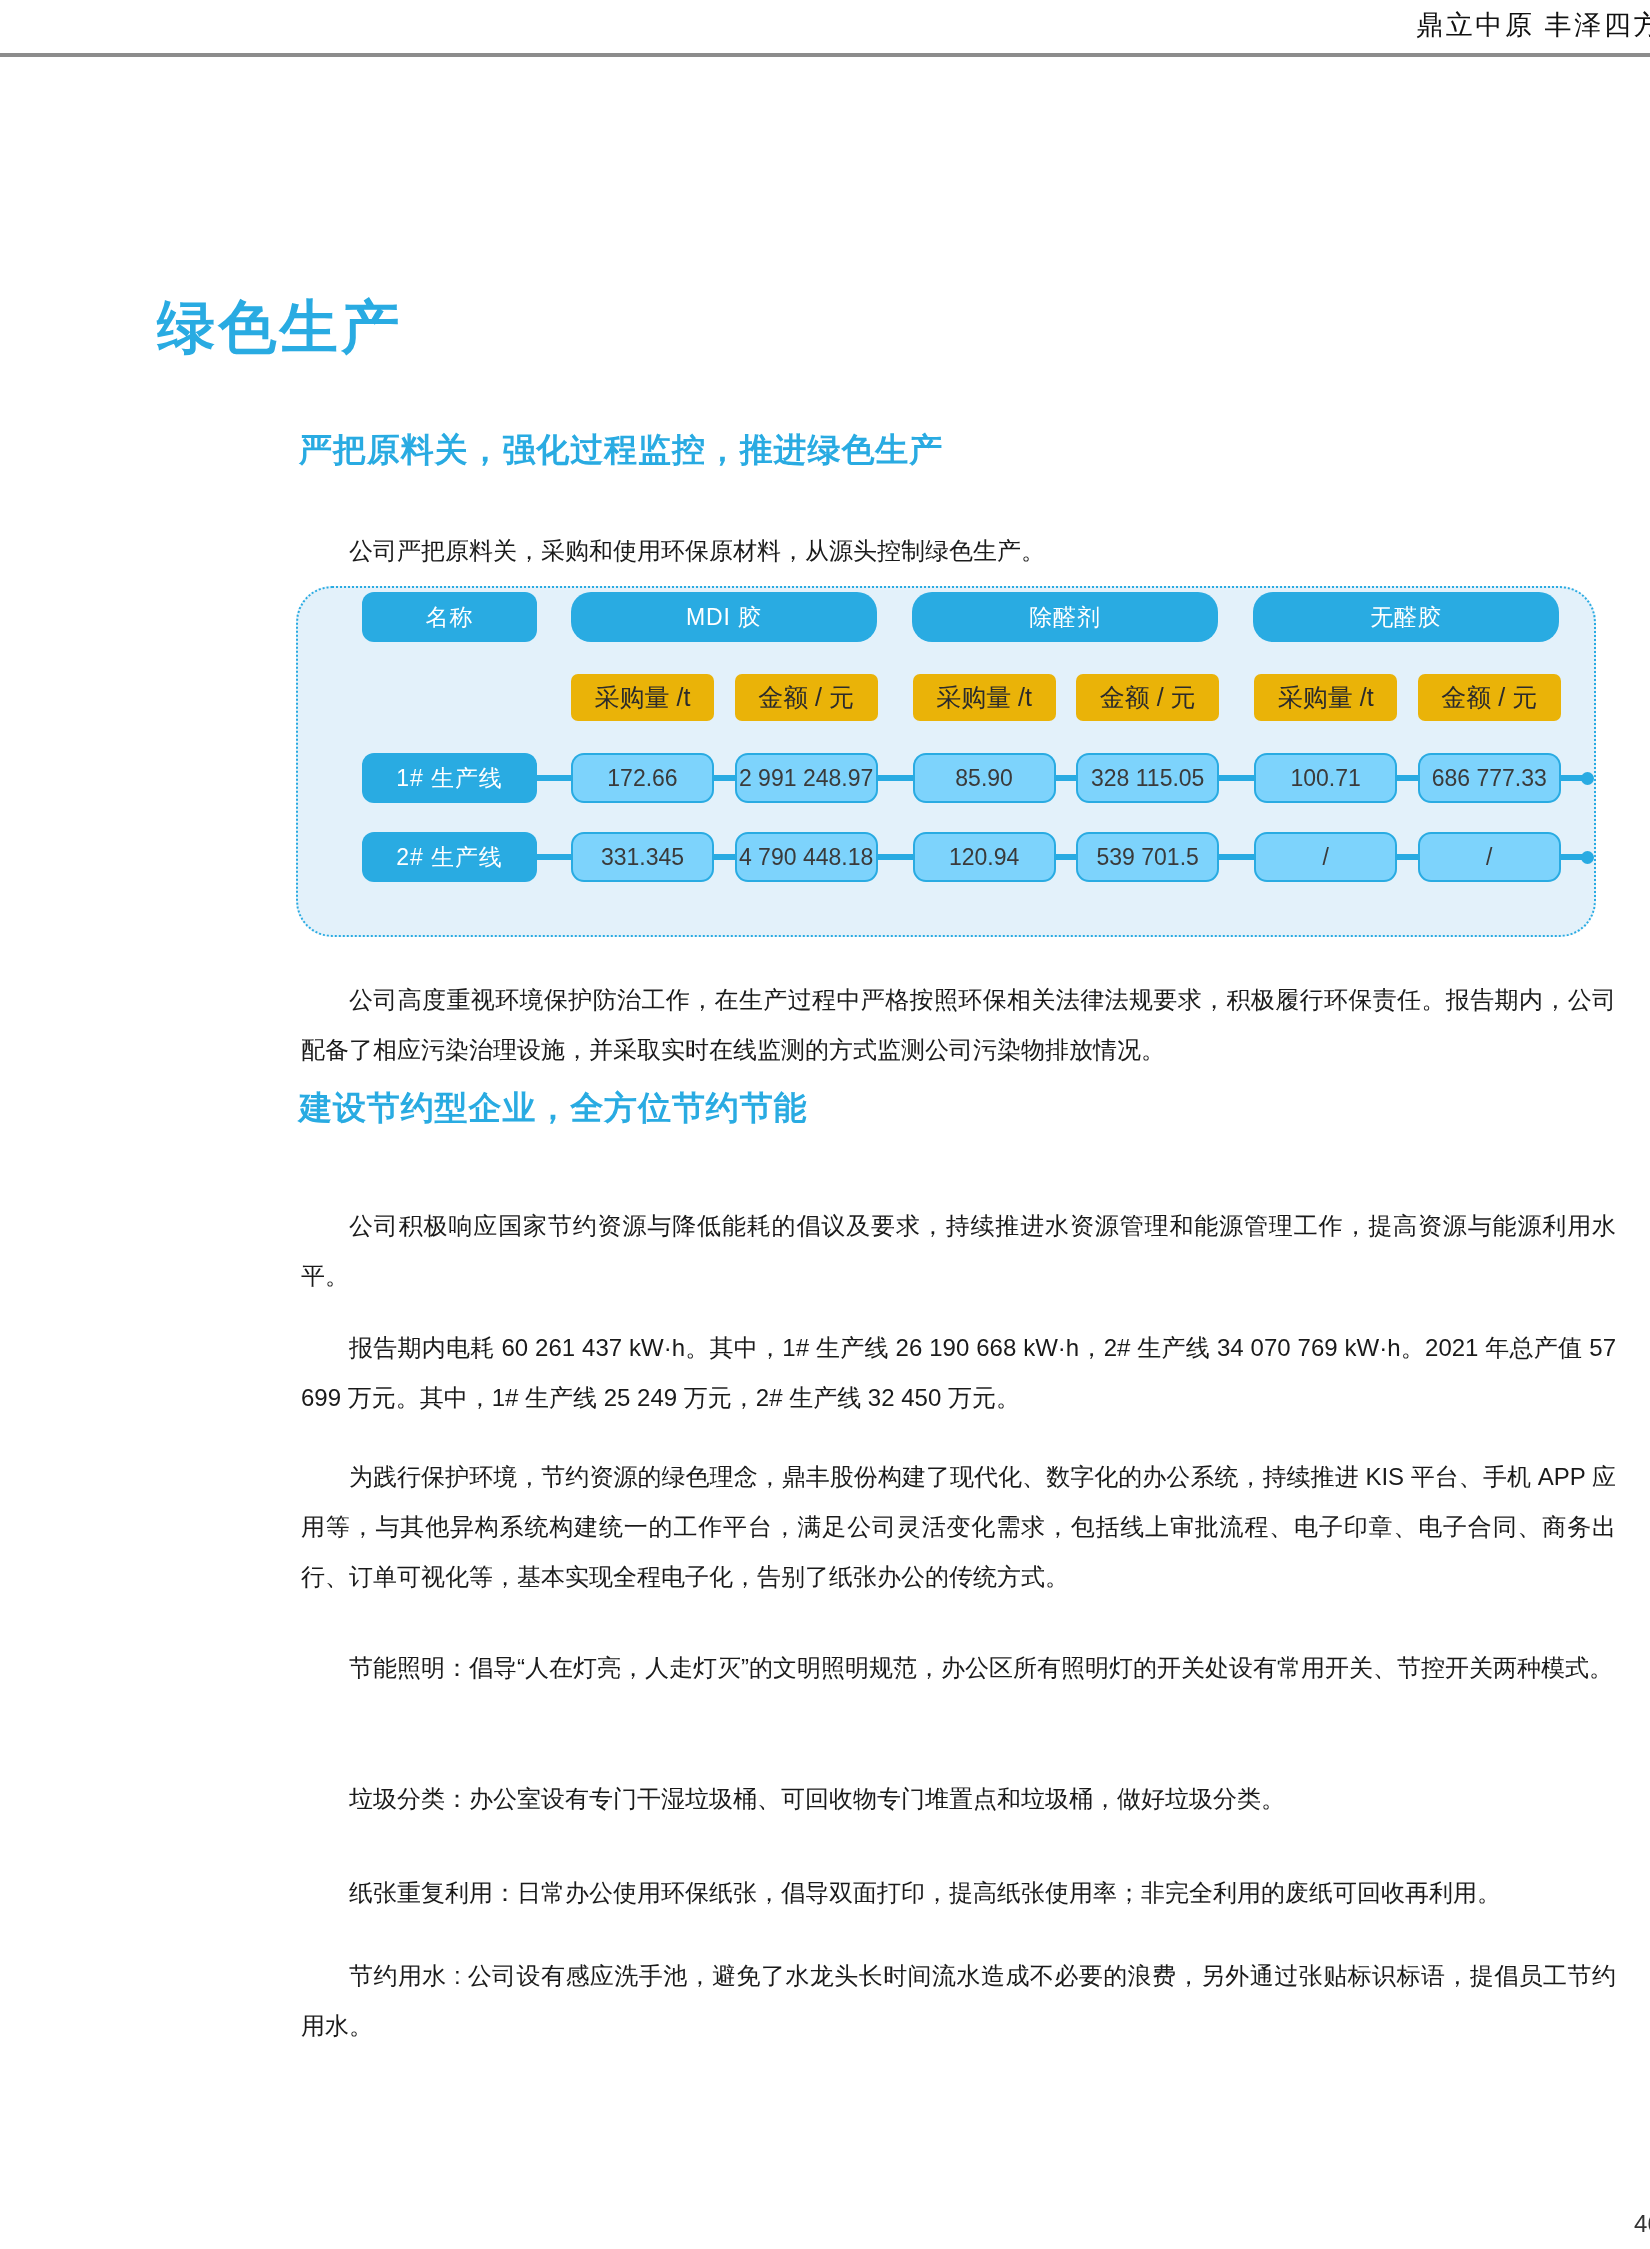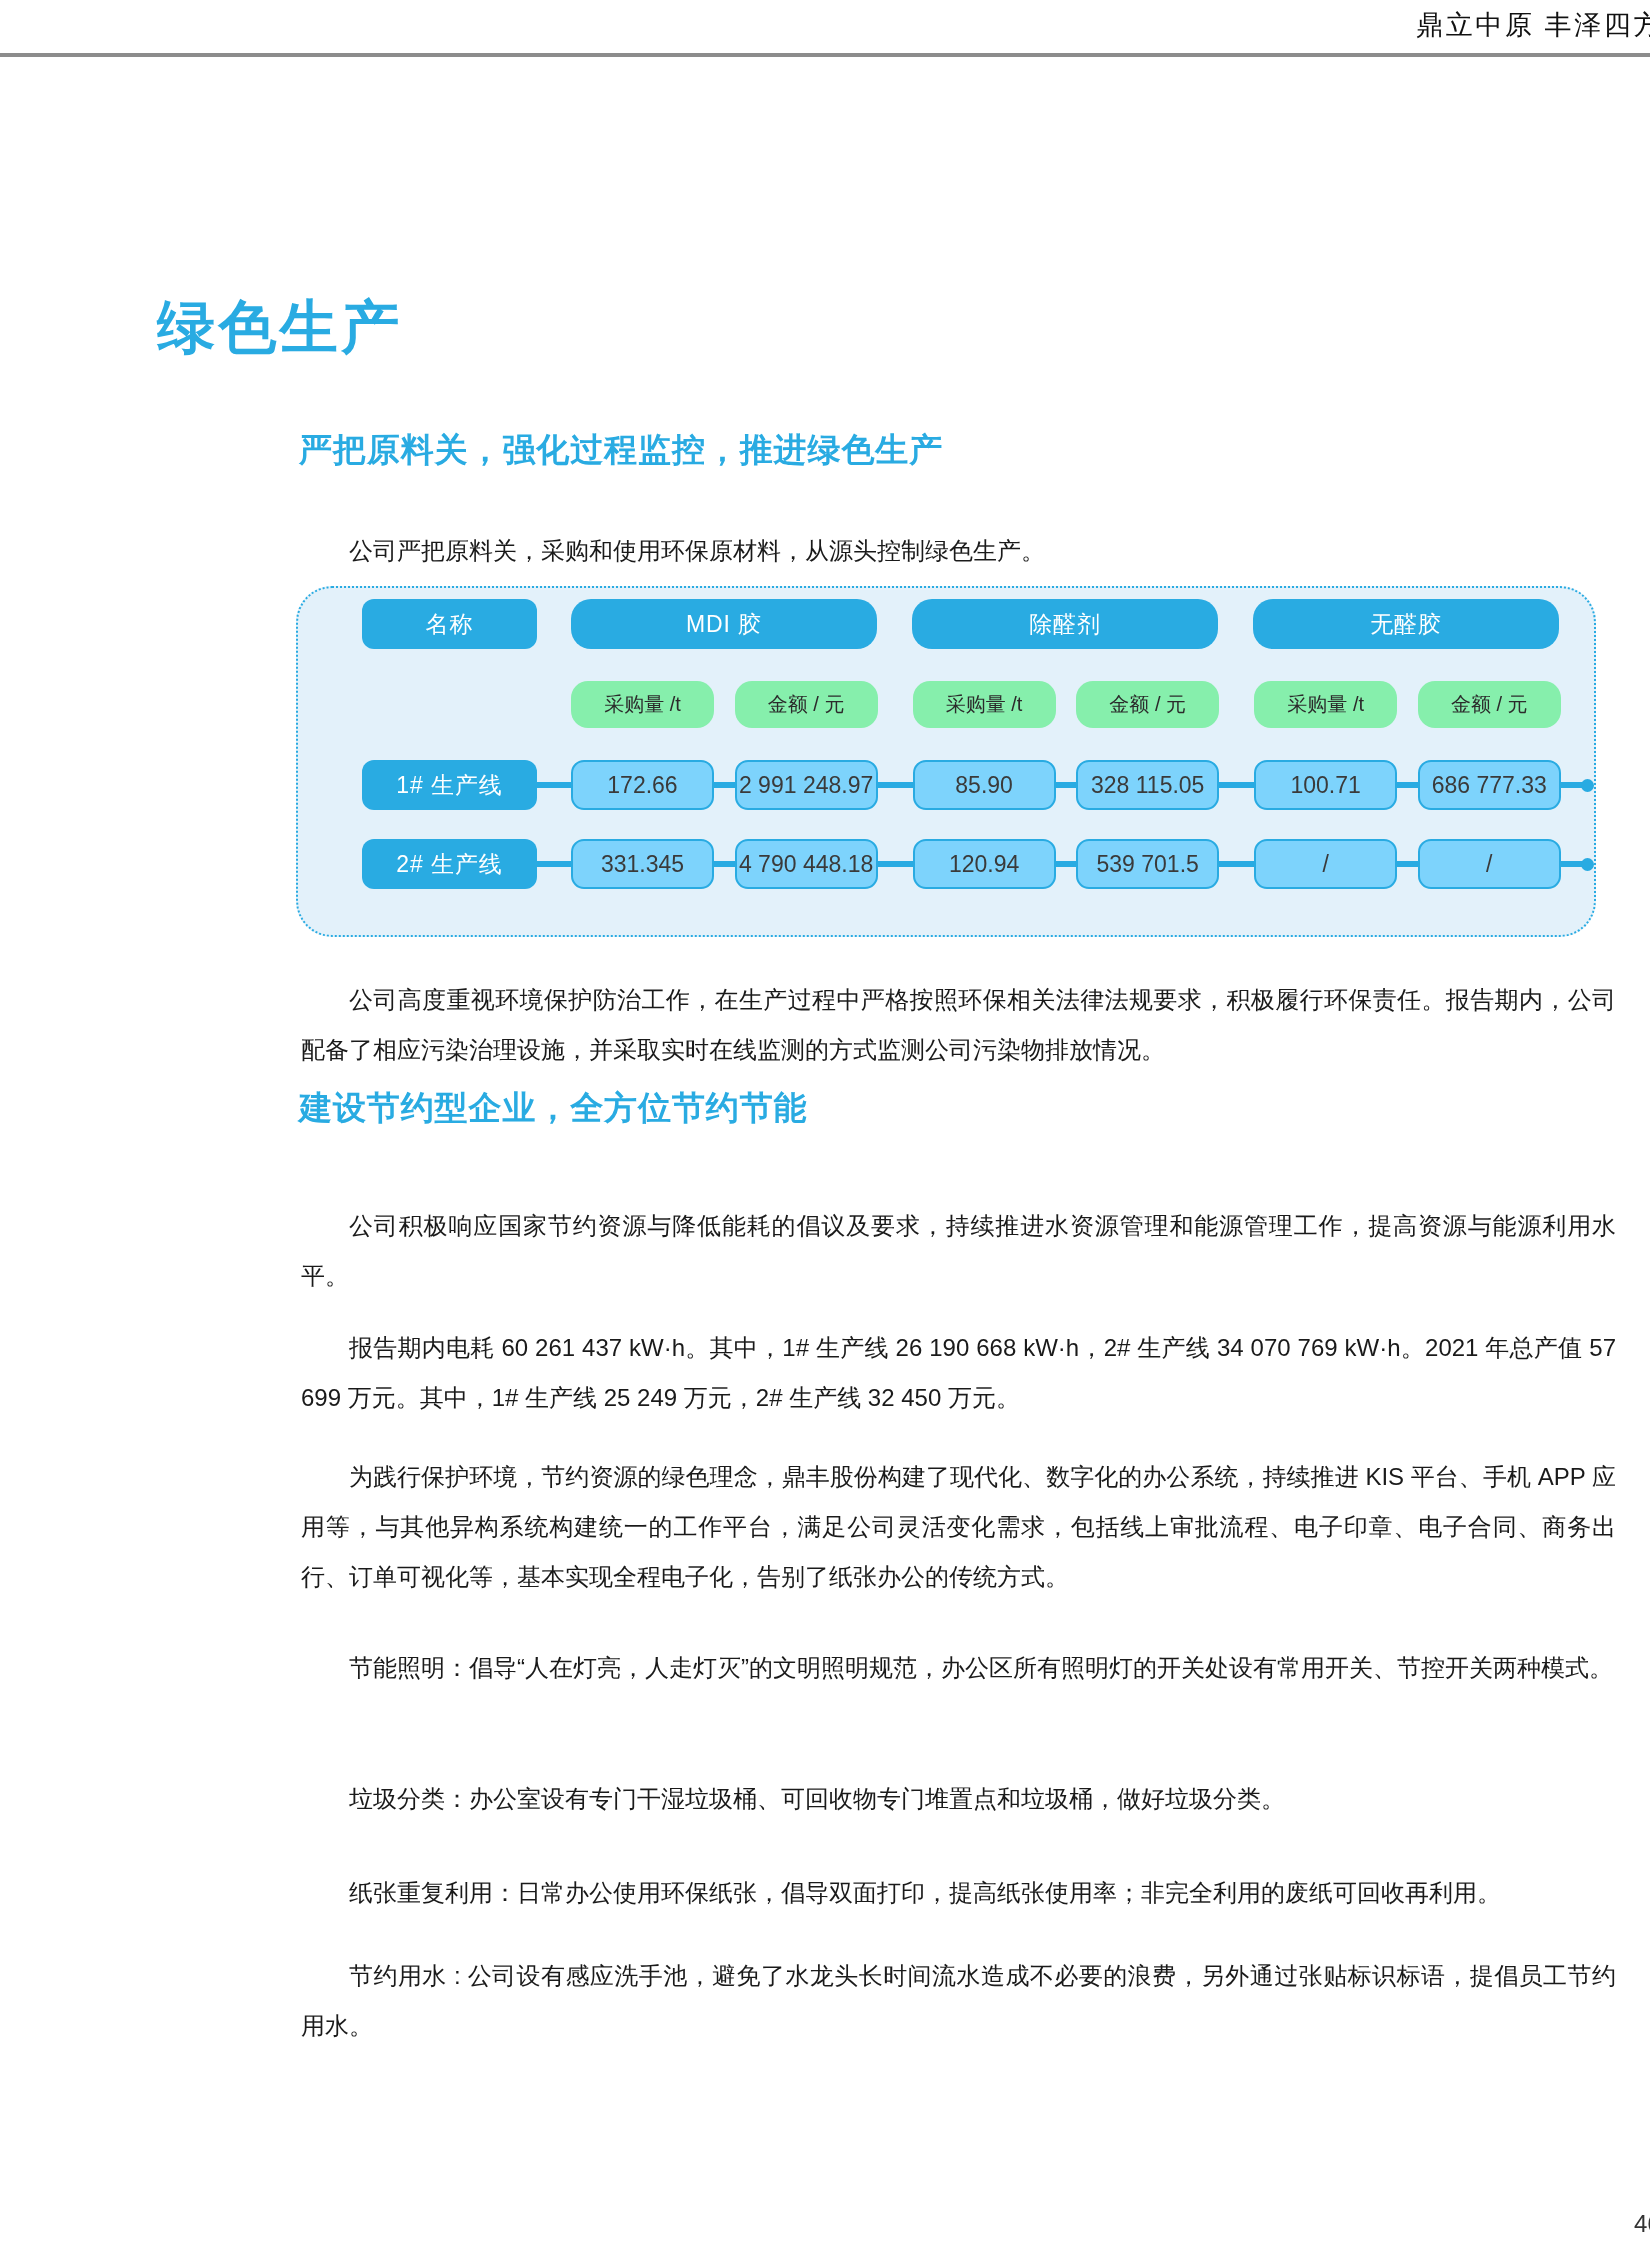--- a/index.html
+++ b/index.html
@@ -26,32 +26,32 @@
   .pp2{top:1428px;}
   .pp3{top:1619px;}
   .pp4{top:1750px;}
   .pp5{top:1844px;}
   .pp6{top:1927px;}
 
   
   .panel{position:absolute;left:296px;top:586px;width:1300px;height:351px;background:#E3F1FA;
          border:2.6px dotted #29ABE2;border-radius:36px;box-sizing:border-box;}
   .t-row{position:relative;display:flex;margin-left:64px;align-items:stretch;}
-  .t-head{margin-top:11px;height:50px;}
+  .t-head{margin-top:4px;height:50px;}
   .t-sub{margin-top:32px;height:47px;}
   .t-data{margin-top:32px;height:50px;width:1232px;}
   .t-data2{margin-top:29px;}
 
   .cell,.group-head,.sub-cell,.val-cell{display:flex;align-items:center;justify-content:center;box-sizing:border-box;position:relative;z-index:2;}
   .label-head,.row-label{width:175px;background:#29ABE2;color:#ffffff;font-size:23px;border-radius:12px;letter-spacing:0.9px;}
   .group-head{width:306px;background:#29ABE2;color:#ffffff;font-size:23px;border-radius:20px;letter-spacing:0.9px;}
   .gm-first{margin-left:34px;}
   .gm{margin-left:35px;}
   .spacer{width:175px;}
-  .sub-cell{width:143px;background:#86efac;color:#2b2b2b;font-size:20px;border-radius:17px;}
+  .sub-cell{width:143px;background:#eab308;color:#2b2b2b;font-size:25px;border-radius:7px;}
   .val-cell{width:143px;background:#7dd3fc;border:2.1px solid #29ABE2;color:#3a3a3a;font-size:23px;border-radius:13px;}
   .m-a{margin-left:34px;}
   .m-b{margin-left:20.6px;}
   .m-c{margin-left:35px;}
 
   .t-data::before{content:"";position:absolute;left:86px;right:6.9px;top:22.3px;height:6px;background:#29ABE2;z-index:1;}
   .t-data::after{content:"";position:absolute;right:0;top:19px;width:13px;height:13px;border-radius:50%;background:#29ABE2;z-index:1;}
 
   
   .page-num{position:absolute;right:13.8px;bottom:6.9px;display:flex;align-items:center;font-size:24px;color:#333;}

